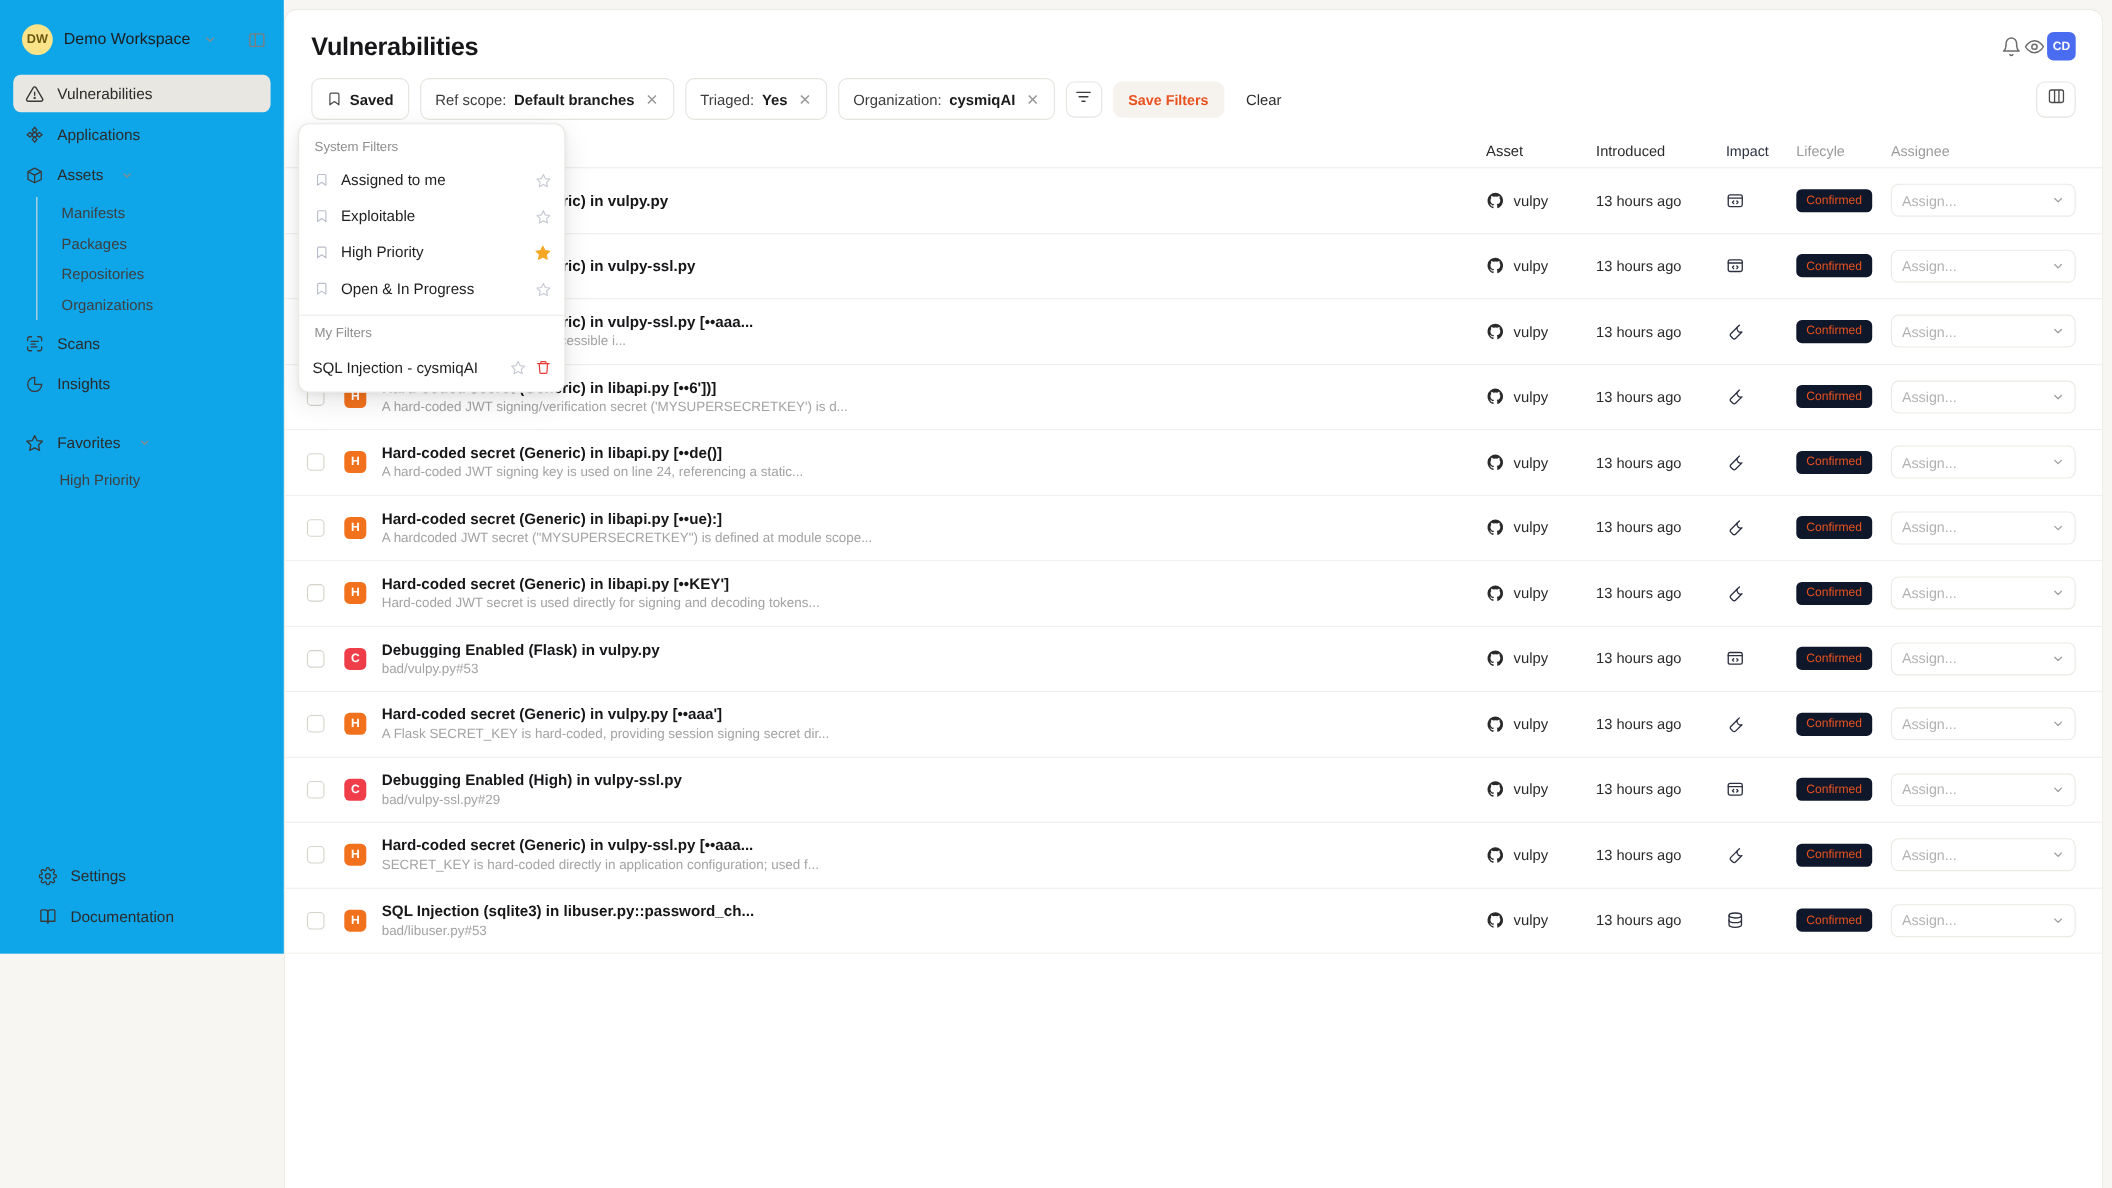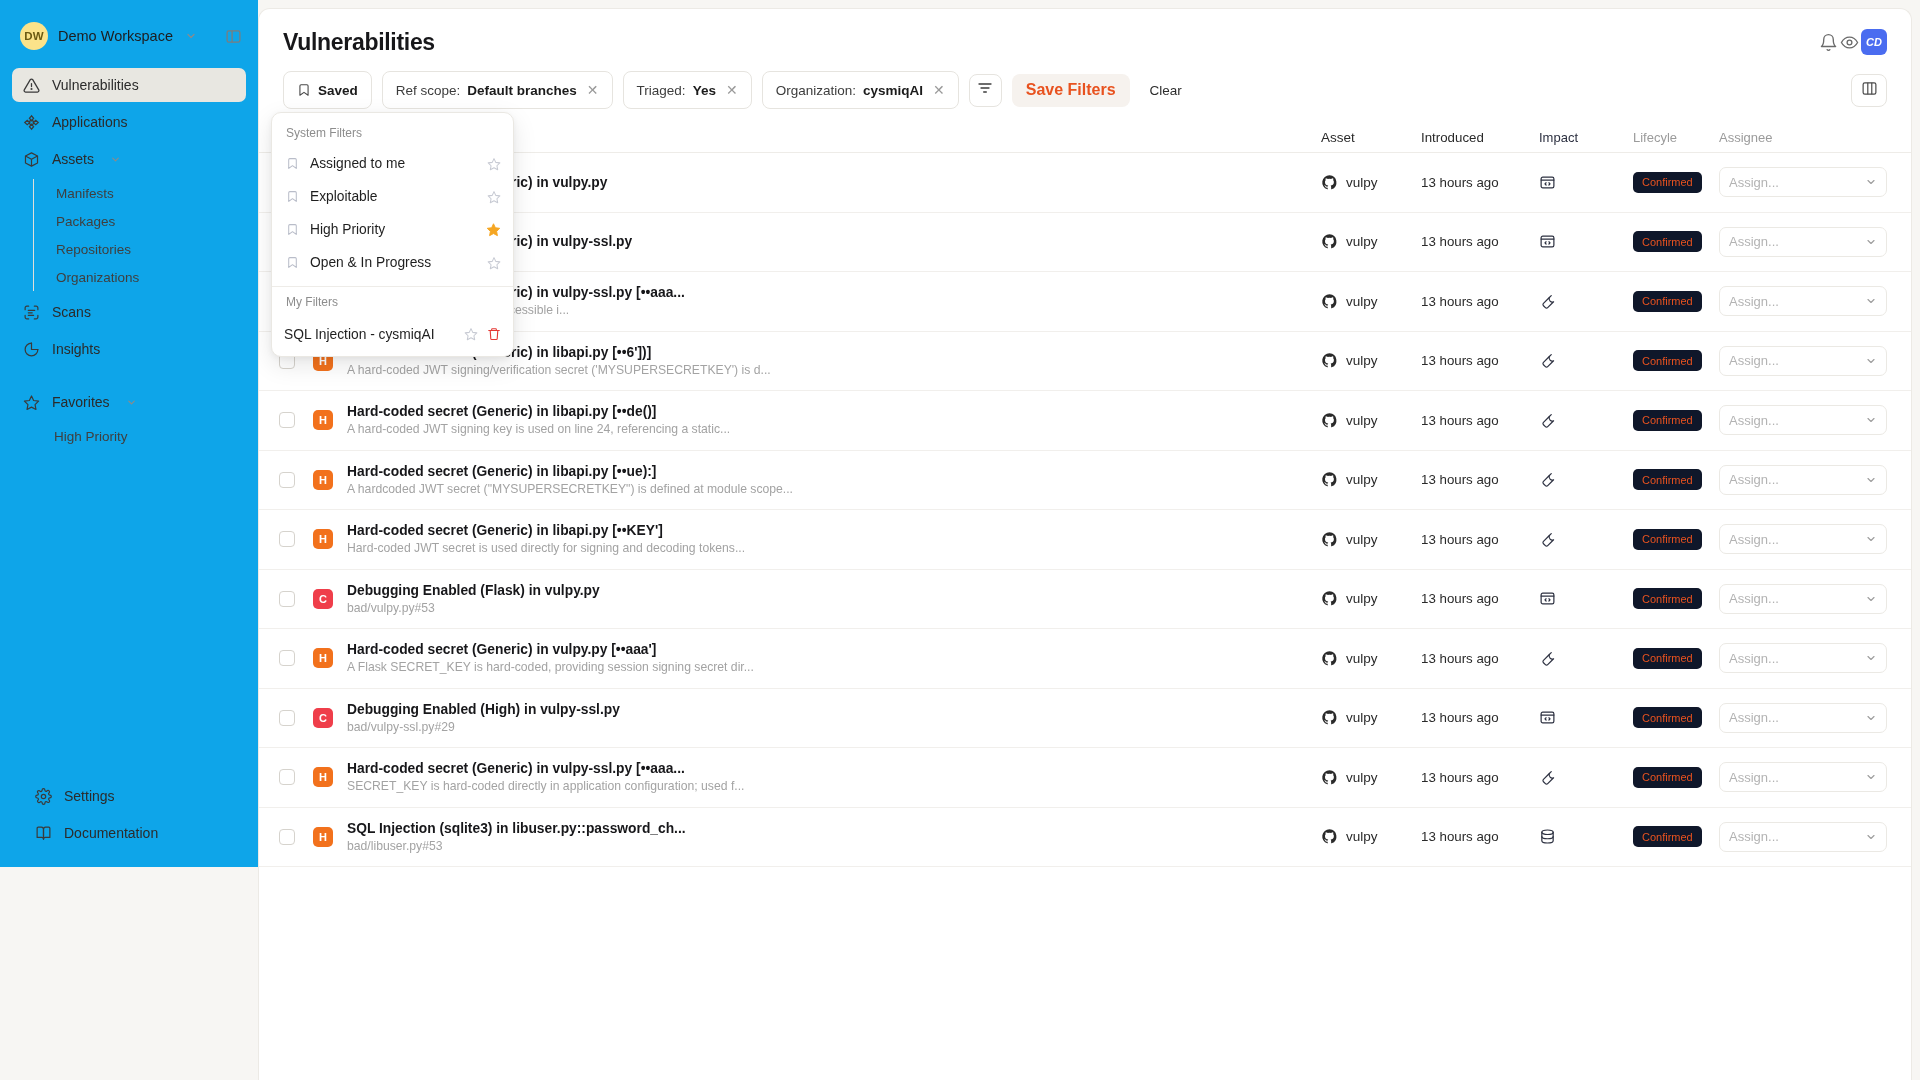--- a/index.html
+++ b/index.html
@@ -68,21 +68,21 @@
     border-bottom: none;
     position: relative;
     overflow: hidden;
   }
   .topbar {
     display: flex; align-items: center;
     padding: 16px 24px 6px 24px;
     height: 56px;
   }
   .page-title { font-size: 23px; font-weight: 700; color: #17171a; letter-spacing: -.3px;}
-  .topbar-right { margin-left: auto; display: flex; gap: 2px; font-style: italic; }
+  .topbar-right { margin-left: auto; display: flex; gap: 2px; }
   .icon-btn { color: #6b6b6b; display:flex; align-items:center; cursor:pointer;}
   .avatar-sm {
     width: 26px; height: 26px; border-radius: 6px;
     background: #4a6cf0; color: #fff;
     font-size: 11px; font-weight: 600;
     display:flex; align-items:center; justify-content:center;
   }
 
   
   .filterbar {
@@ -102,21 +102,21 @@
   .chip.saved { font-weight: 700; color:#1b1b1b; }
   .chip-icon { display:flex; align-items:center; color:#4a4a4a;}
   .icon-square {
     width: 33px; height: 33px;
     border: 1px solid #e6e4df; border-radius: 8px; background:#fff;
     display:flex;align-items:center;justify-content:center;cursor:pointer;color:#3c3c3c;
   }
   .save-filters {
     height: 33px; padding: 0 14px;
     background: #f6f2ee; border-radius: 8px; border:none;
-    color: #e8521f; font-size: 16px; font-weight: 700; cursor: pointer;
+    color: #e8521f; font-size: 13px; font-weight: 700; cursor: pointer;
     font-family: inherit;
   }
   .clear-btn {
     height: 33px; padding: 0 10px; background: transparent; border: none;
     color: #2d2d2d; font-size: 13.5px; font-weight: 500; cursor:pointer;
     font-family: inherit;
   }
   .cols-btn {
     margin-left: auto;
     width: 36px; height: 33px;
@@ -187,21 +187,21 @@
     white-space: nowrap; overflow: hidden; text-overflow: ellipsis;
     cursor: pointer;
   }
   .t-sub {
     font-size: 12.2px; color: #a3a3a3; margin-top: 3px;
     white-space: nowrap; overflow: hidden; text-overflow: ellipsis;
   }
   .c-asset { flex: 0 0 100px; display:flex; align-items:center; gap:8px; font-size:13.5px; color:#2a2a2a;}
   .c-intro { flex: 0 0 118px; font-size: 13.3px; color: #2a2a2a; }
   .c-impact { flex: 0 0 64px; display:flex; align-items:center; color:#2c3040;}
-  .c-life { flex: 0 0 86px; margin-left: 30px; }
+  .c-life { flex: 0 0 86px; }
   .badge {
     display:inline-flex; align-items:center;
     height: 21px; padding: 0 9px; border-radius: 5px;
     background: #0f172a; color: #e8521f;
     font-size: 11px; font-weight: 400;
   }
   .c-assignee { flex: 0 0 168px; }
   .assign {
     display:flex; align-items:center;
     height: 30px; width: 168px;

